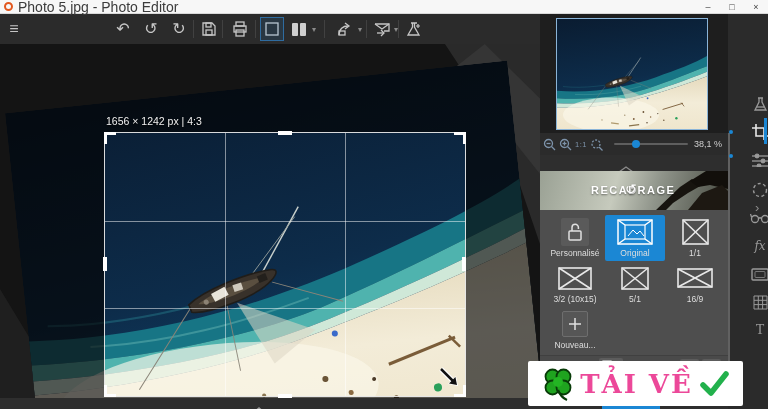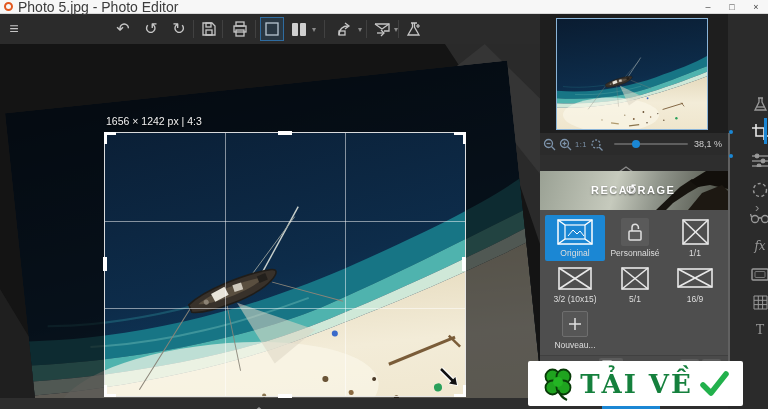--- a/index.html
+++ b/index.html
@@ -325,44 +325,44 @@
         <polygon points="38,39 62,16 74,8 84,14 70,22 55,32 48,39" fill="#17140f"></polygon>
         <polygon points="72,10 88,0 110,0 110,18 92,14 80,16" fill="#120f0b"></polygon>
         <polygon points="84,22 104,14 110,20 110,39 70,39" fill="#1d1812"></polygon>
       </svg>
       <div class="banner-title">RECADRAGE</div>
       <div class="banner-undo">↺</div>
     </div>
 
     <div class="presets">
       <div class="pgrid">
+        <div class="pcell">
+          <div class="pic">
+              <div class="icon-box" style="width:28px;height:28px;">
+            <svg width="18" height="20" viewBox="0 0 18 20" fill="none" stroke="#e0e0e0" stroke-width="1.5">
+                  <rect x="3" y="9" width="12" height="9" rx="1"></rect>
+                  <path d="M6,9 V5.5 a3.2,3.2 0 0 1 6.4,0 V7"></path>
+                </svg>
+          </div>
+            </div>
+          <div class="plabel">Personnalisé</div>
+        </div>
         <div class="pcell active">
           <div class="pic">
             <svg width="36" height="26" viewBox="0 0 36 26" fill="none" stroke="#fff" stroke-width="1.5">
               <rect x="1" y="1" width="34" height="24"></rect>
                 <rect x="8" y="6" width="20" height="14" stroke-width="1.2"></rect>
               <line x1="1" y1="1" x2="8" y2="6"></line>
                 <line x1="35" y1="1" x2="28" y2="6"></line>
                 <line x1="1" y1="25" x2="8" y2="20"></line>
                 <line x1="35" y1="25" x2="28" y2="20"></line>
               <path d="M11,17 l5,-6 l4,4 l3,-3 l4,5" stroke-width="1"></path>
             </svg>
           </div>
           <div class="plabel">Original</div>
-        </div>
-        <div class="pcell">
-          <div class="pic">
-              <div class="icon-box" style="width:28px;height:28px;">
-            <svg width="18" height="20" viewBox="0 0 18 20" fill="none" stroke="#e0e0e0" stroke-width="1.5">
-                  <rect x="3" y="9" width="12" height="9" rx="1"></rect>
-                  <path d="M6,9 V5.5 a3.2,3.2 0 0 1 6.4,0 V7"></path>
-                </svg>
-          </div>
-            </div>
-          <div class="plabel">Personnalisé</div>
         </div>
         <div class="pcell">
           <div class="pic">
             <svg width="27" height="26" viewBox="0 0 27 26" fill="none" stroke="#e8e8e8" stroke-width="1.6">
                 <rect x="1" y="1" width="25" height="24"></rect>
                 <line x1="1" y1="1" x2="26" y2="25"></line>
                 <line x1="26" y1="1" x2="1" y2="25"></line>
               </svg>
           </div>
           <div class="plabel">1/1</div>
@@ -487,19 +487,19 @@
 
   <div class="watermark">
     <svg width="32" height="36" viewBox="0 0 32 36">
       <circle cx="10.5" cy="10.5" r="7" fill="#1fa31f" stroke="#083b08" stroke-width="1.8"></circle>
       <circle cx="21.5" cy="10.5" r="7" fill="#1fa31f" stroke="#083b08" stroke-width="1.8"></circle>
       <circle cx="10.5" cy="21.5" r="7" fill="#1fa31f" stroke="#083b08" stroke-width="1.8"></circle>
       <circle cx="21.5" cy="21.5" r="7" fill="#1fa31f" stroke="#083b08" stroke-width="1.8"></circle>
       <circle cx="16" cy="16" r="5" fill="#23b523"></circle>
       <path d="M16,24 C18,29 20,32 25,34" stroke="#083b08" stroke-width="2.2" fill="none"></path>
     </svg>
-    <div class="wm-text" style="color:#15803d;">TẢI VỀ</div>
+    <div class="wm-text" style="color:#ec4899;">TẢI VỀ</div>
     <svg width="30" height="28" viewBox="0 0 30 28">
       <polyline points="4,15 12,23 27,4" fill="none" stroke="#22b14c" stroke-width="5.5" stroke-linecap="round" stroke-linejoin="round"></polyline>
     </svg>
   </div>
 
 </div>
 
 </body></html>

